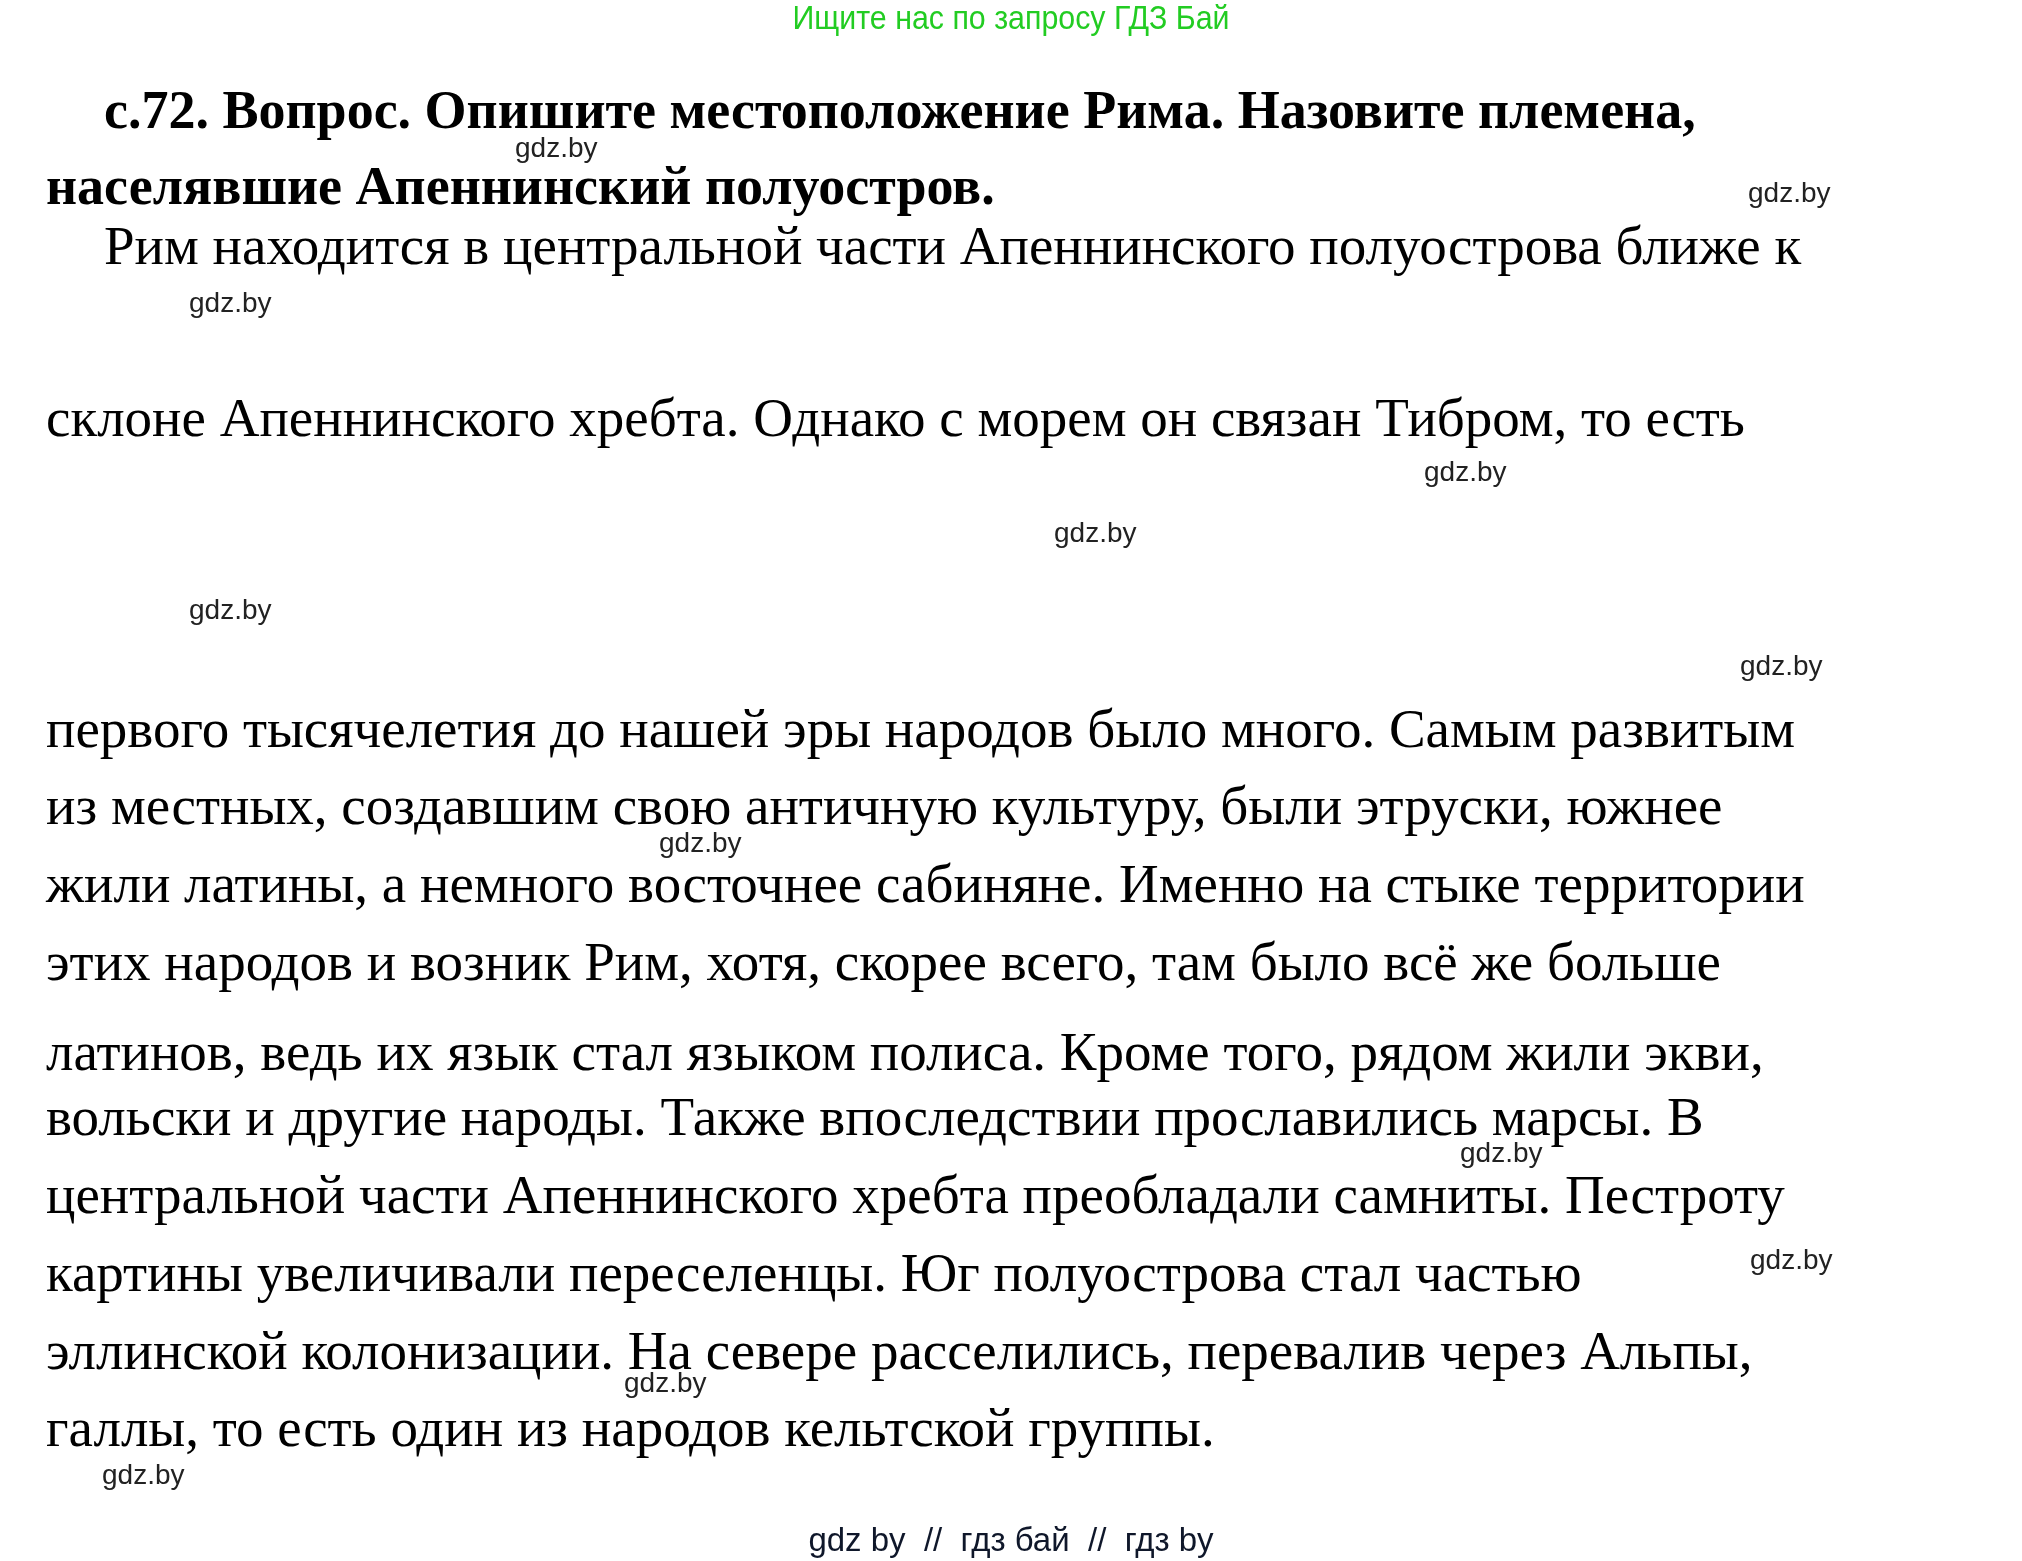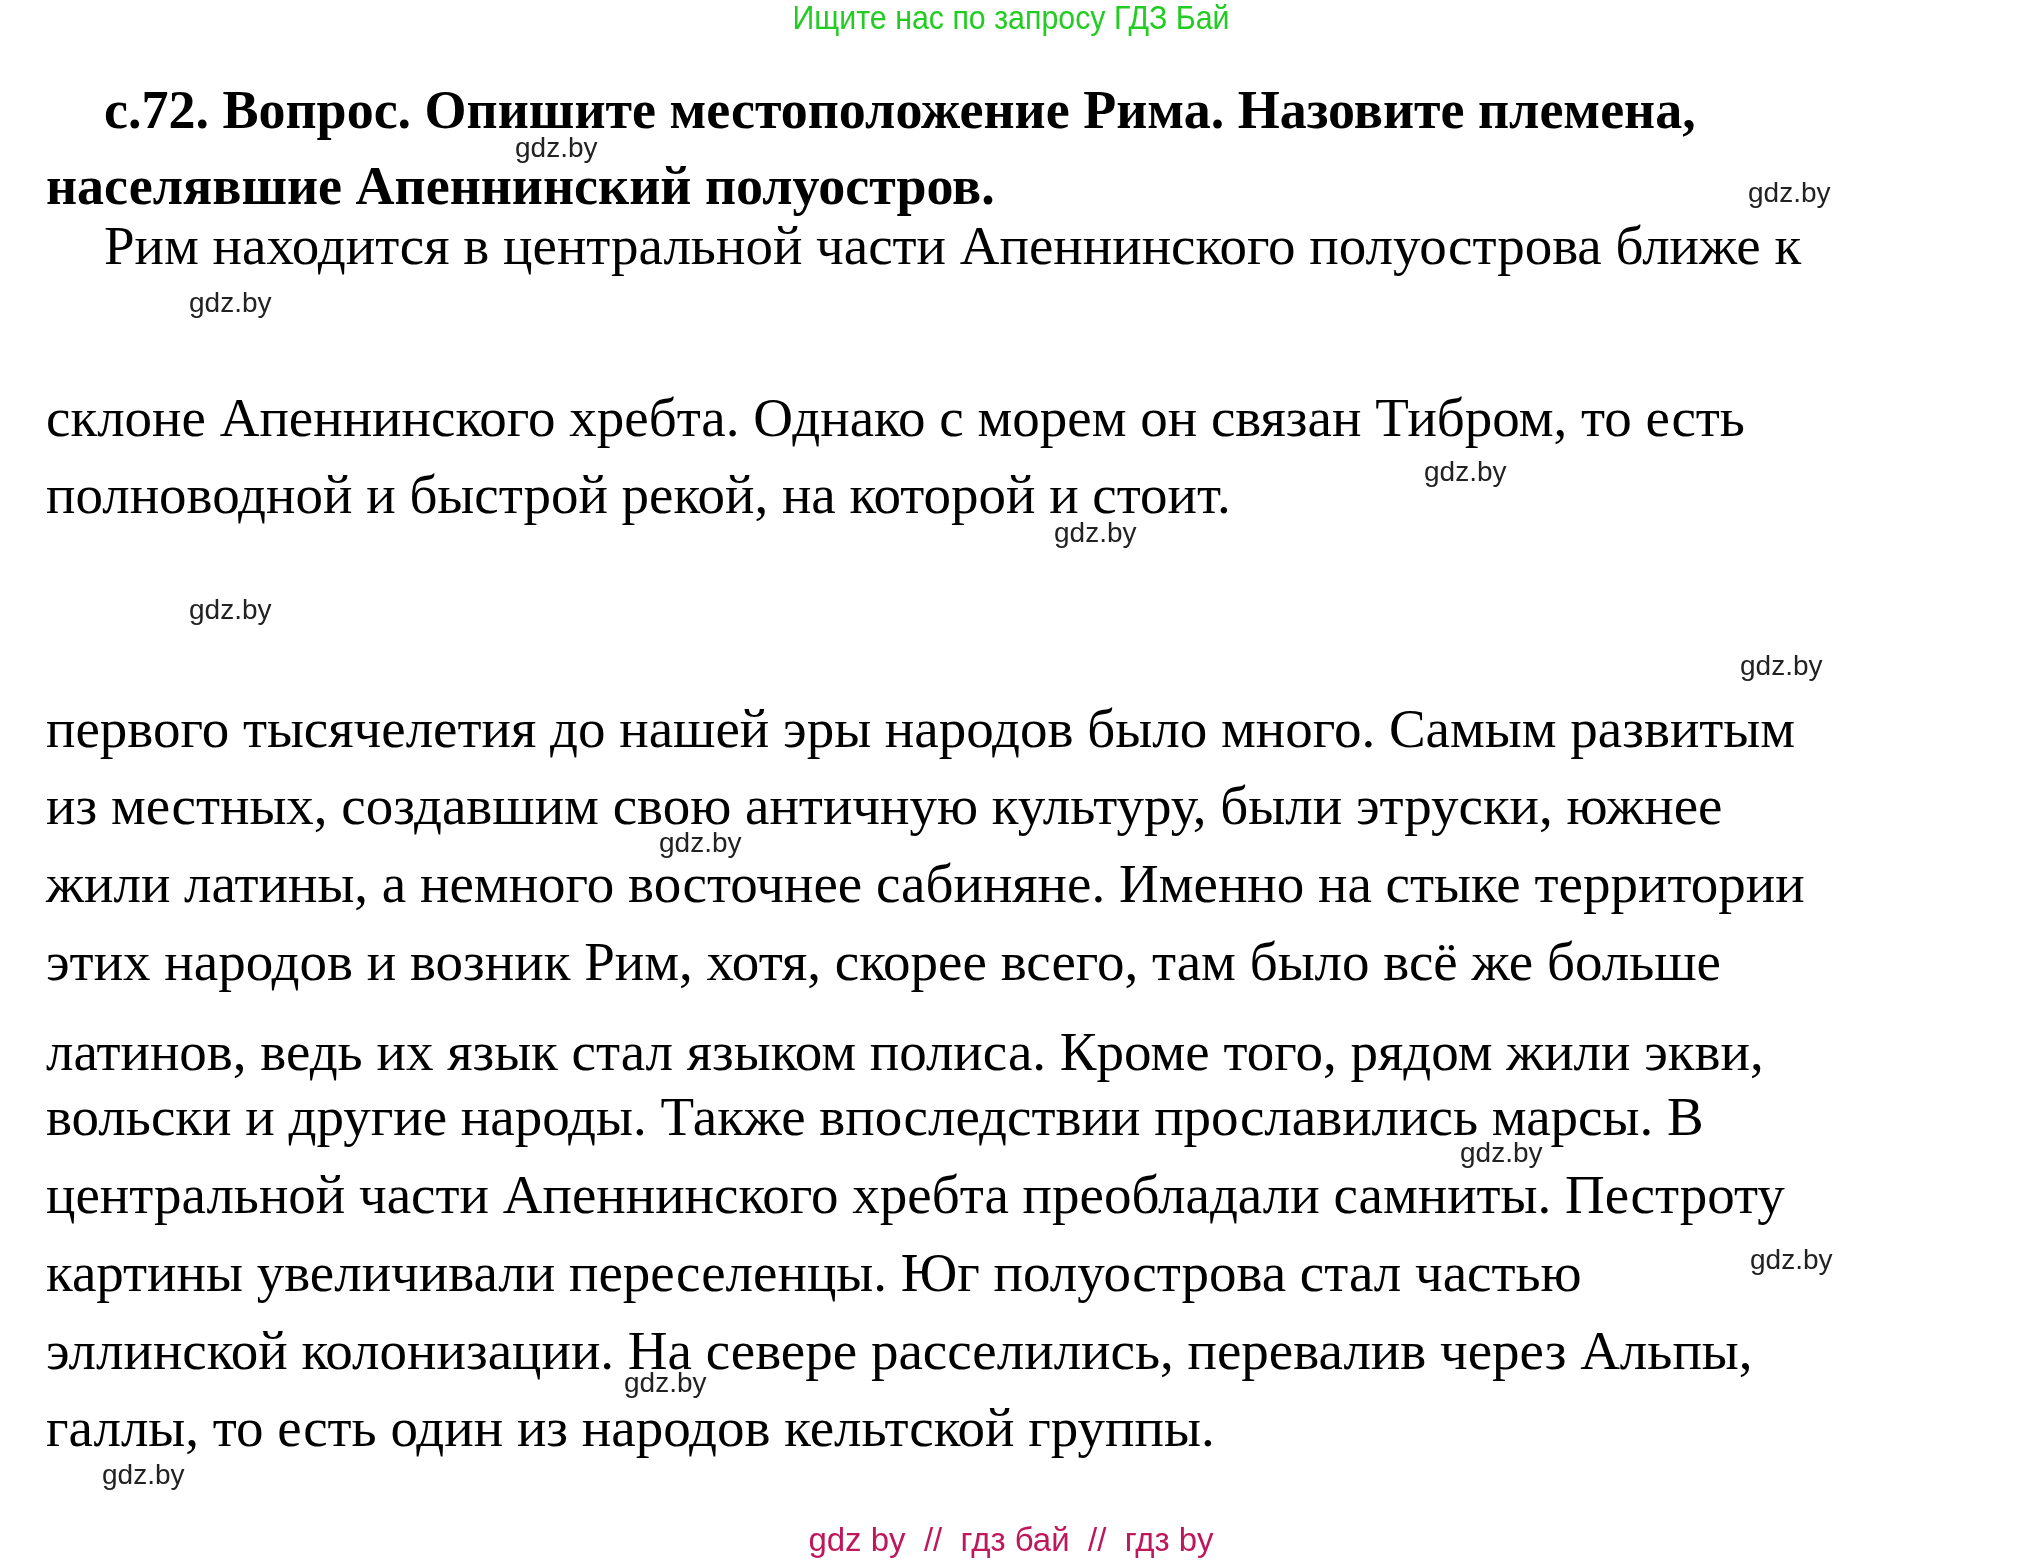--- a/index.html
+++ b/index.html
@@ -18,36 +18,35 @@
   .h { font-weight: bold; font-size: 54px; line-height: 60px; }
   .b { font-size: 55px; line-height: 60px; }
   .wm {
     position: absolute; white-space: nowrap;
     font-family: "Liberation Sans", sans-serif; font-size: 28px;
     line-height: 32px; color: #222;
   }
   .footer {
     position: absolute; left: 0; width: 2022px; top: 1520px; height: 40px;
     text-align: center; font-family: "Liberation Sans", sans-serif;
-    font-size: 33px; line-height: 40px; color: #be185d; white-space: pre;
+    font-size: 33px; line-height: 40px; color: #0f172a; white-space: pre;
   }
 </style>
 </head>
 <body>
 
 <div class="page">
 
   <div class="banner">Ищите нас по запросу ГДЗ Бай</div>
 
   <div class="line h" style="left:104px; top:80px;">с.72. Вопрос. Опишите местоположение Рима. Назовите племена,</div>
   <div class="line h" style="left:46px; top:156px;">населявшие Апеннинский полуостров.</div>
 
   <div class="line b" style="left:104px; top:216px;">Рим находится в центральной части Апеннинского полуострова ближе к</div>
   <div class="line b" style="left:46px;  top:388px;">склоне Апеннинского хребта. Однако с морем он связан Тибром, то есть</div>
-  <div class="line b" style="left:46px;  top:465px;">полноводной и быстрой рекой, на которой и стоит.</div>
   <div class="line b" style="left:46px;  top:699px;">первого тысячелетия до нашей эры народов было много. Самым развитым</div>
   <div class="line b" style="left:46px;  top:776px;">из местных, создавшим свою античную культуру, были этруски, южнее</div>
   <div class="line b" style="left:46px;  top:854px;">жили латины, а немного восточнее сабиняне. Именно на стыке территории</div>
   <div class="line b" style="left:46px;  top:932px;">этих народов и возник Рим, хотя, скорее всего, там было всё же больше</div>
   <div class="line b" style="left:46px;  top:1022px;">латинов, ведь их язык стал языком полиса. Кроме того, рядом жили экви,</div>
   <div class="line b" style="left:46px;  top:1087px;">вольски и другие народы. Также впоследствии прославились марсы. В</div>
   <div class="line b" style="left:46px;  top:1165px;">центральной части Апеннинского хребта преобладали самниты. Пестроту</div>
   <div class="line b" style="left:46px;  top:1243px;">картины увеличивали переселенцы. Юг полуострова стал частью</div>
   <div class="line b" style="left:46px;  top:1398px;">галлы, то есть один из народов кельтской группы.</div>
   <div class="line b" style="left:46px;  top:1321px;">эллинской колонизации. На севере расселились, перевалив через Альпы,</div>

